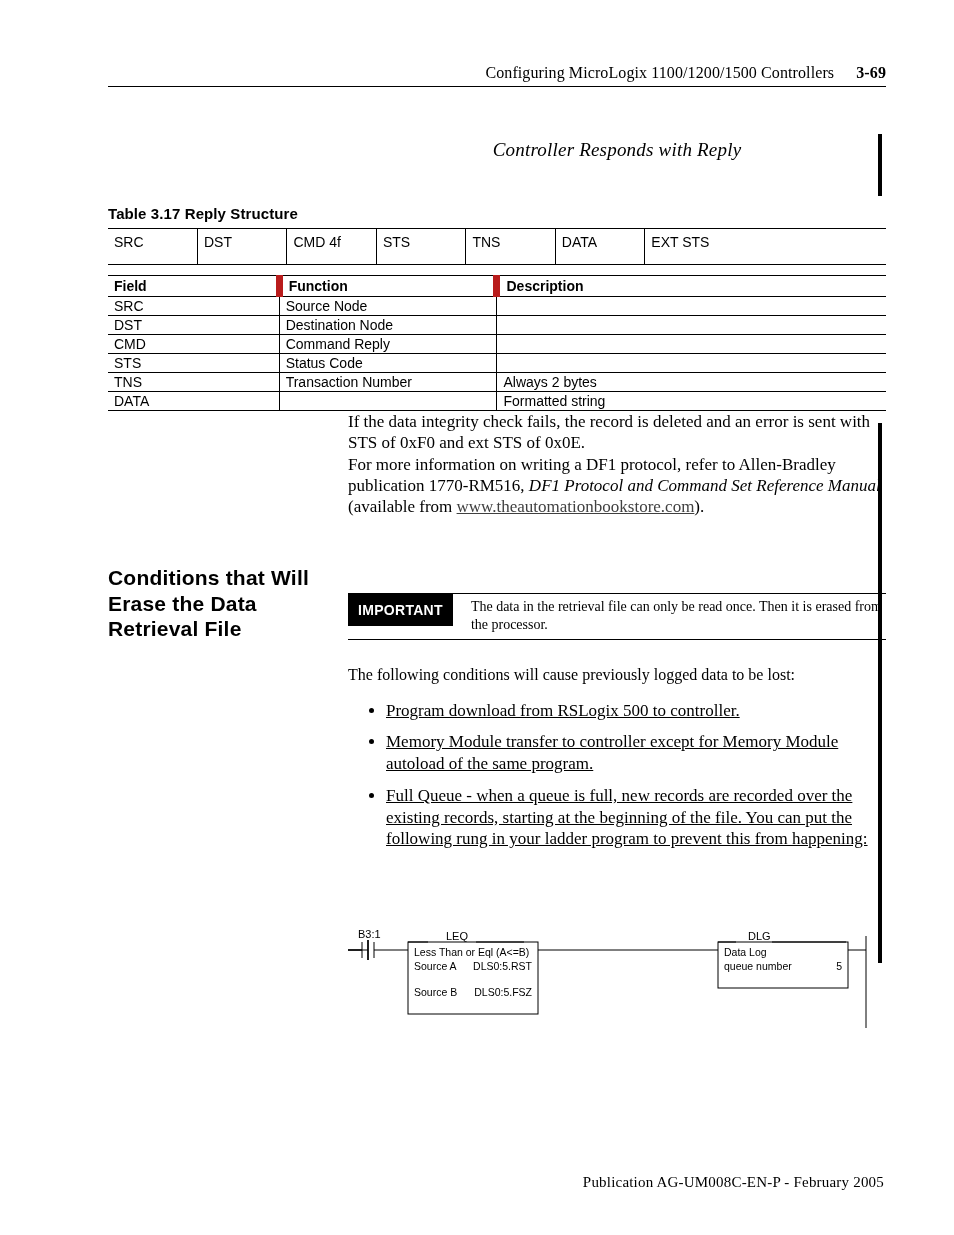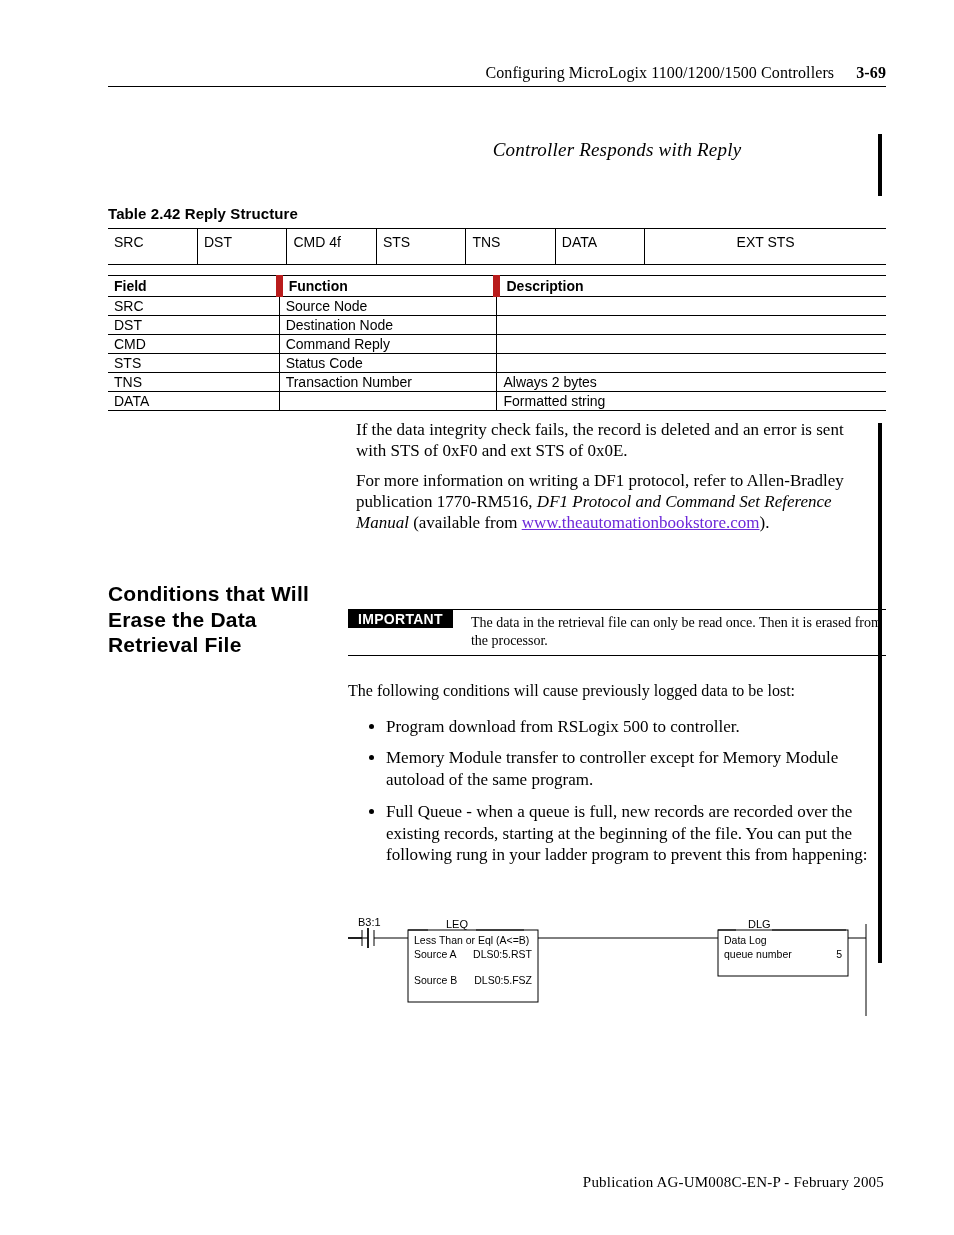--- a/index.html
+++ b/index.html
@@ -51,21 +51,21 @@
     border-top: 1px solid #000;
     border-left: 1px solid #000;
     border-right: 1px solid #000;
     font-size: 14px;
     font-weight: normal;
     text-align: left;
     padding: 3px 6px 12px 6px;
     height: 20px;
   }
   .t1 th:first-child, .t1 td:first-child { border-left: none; }
-  .t1 th:last-child, .t1 td:last-child { border-right: none; text-align: center; }
+  .t1 th:last-child, .t1 td:last-child { border-right: none; }
   .t1 tr:last-child td { border-bottom: 1px solid #000; }
   .t1 .c1{width:11.5%}.t1 .c2{width:11.5%}.t1 .c3{width:11.5%}.t1 .c4{width:11.5%}.t1 .c5{width:11.5%}.t1 .c6{width:11.5%}.t1 .c7{width:31%}
 
   .t2 { margin-top: 10px; }
   .t2 th {
     border-top: 1px solid #000;
     border-bottom: 1px solid #000;
     border-left: 7px solid #b91c1c;
     font-size: 14px;
     font-weight: bold;
@@ -83,25 +83,25 @@
   .t2 tr:last-child td { border-bottom: 1px solid #000; }
   .t2 .cA{width:22%}.t2 .cB{width:28%}.t2 .cC{width:50%}
 
   .body-col {
     margin-left: 240px;
     width: 538px;
     font-size: 17px;
     line-height: 1.25;
     font-family: Garamond, Georgia, 'Times New Roman', serif;
   }
-  .body-col p { margin: 8px; }
+  .body-col p { margin: 0; }
   .para1 { margin-top: 24px; }
   .para2 { margin-top: 20px; }
   .link { text-decoration: underline; }
-  a { color:#6d28d9; text-decoration: underline; }
+  a { color:#404040; text-decoration: underline; }
 
   .two-col { display: flex; margin-top: 48px; gap: 20px; }
   .section-head {
     font-family: "Arial Narrow", Arial, Helvetica, sans-serif;
     font-weight: bold;
     font-size: 21px;
     line-height: 1.22;
     width: 232px;
     padding-right: 8px;
     font-stretch: condensed;
@@ -114,45 +114,45 @@
     border-top: 1px solid #000;
     border-bottom: 1px solid #000;
     margin-top: 28px;
   }
   .callout .tag {
     background: #000;
     color: #fff;
     font-family: "Arial Narrow", Arial, sans-serif;
     font-weight: bold;
     font-size: 14px;
-    padding: 1px 10px;
+    padding: 8px 10px;
     align-self: flex-start;
     letter-spacing: 0.3px;
     font-stretch: condensed;
   }
   .callout .txt {
     font-family: Garamond, Georgia, serif;
     font-size: 14px;
     padding: 4px 2px 4px 18px;
     line-height: 1.3;
   }
 
   .para3 { margin-top: 26px; }
-  ul.bul { margin: 14px 0 0 0; padding-left: 38px; }
+  ul.bul { margin: 14px 0 0 0; padding-left: 38px; text-decoration: underline; }
   ul.bul li { margin-bottom: 10px; font-size: 17px; line-height: 1.28; }
 
   
   .chg { position: absolute; background: #000; width: 4px; }
   .bar1 { left: 878px; top: 134px; height: 62px; }
   .bar2 { left: 878px; top: 423px; height: 540px; }
 
   
   .ladder {
     position: relative;
-    margin-top: 50px;
+    margin-top: 78px;
     height: 120px;
     font-family: "Arial Narrow", Arial, sans-serif;
     font-size: 12px;
     font-stretch: condensed;
   }
   .footer {
     position: absolute;
     right: 70px;
     bottom: 44px;
     font-family: Garamond, Georgia, serif;
@@ -168,21 +168,21 @@
 
 <div class="page">
 
   <div class="running-head">
     <span>Configuring MicroLogix 1100/1200/1500 Controllers</span>
     <span class="pgnum">3-69</span>
   </div>
 
   <div class="subtitle">Controller Responds with Reply</div>
 
-  <div class="table-caption">Table 2.42 Reply Structure</div>
+  <div class="table-caption">Table 3.17 Reply Structure</div>
 
   <table class="t1">
     <tbody>
         <tr>
       <td class="c1">SRC</td>
       <td class="c2">DST</td>
       <td class="c3">CMD 4f</td>
       <td class="c4">STS</td>
       <td class="c5">TNS</td>
       <td class="c6">DATA</td>

